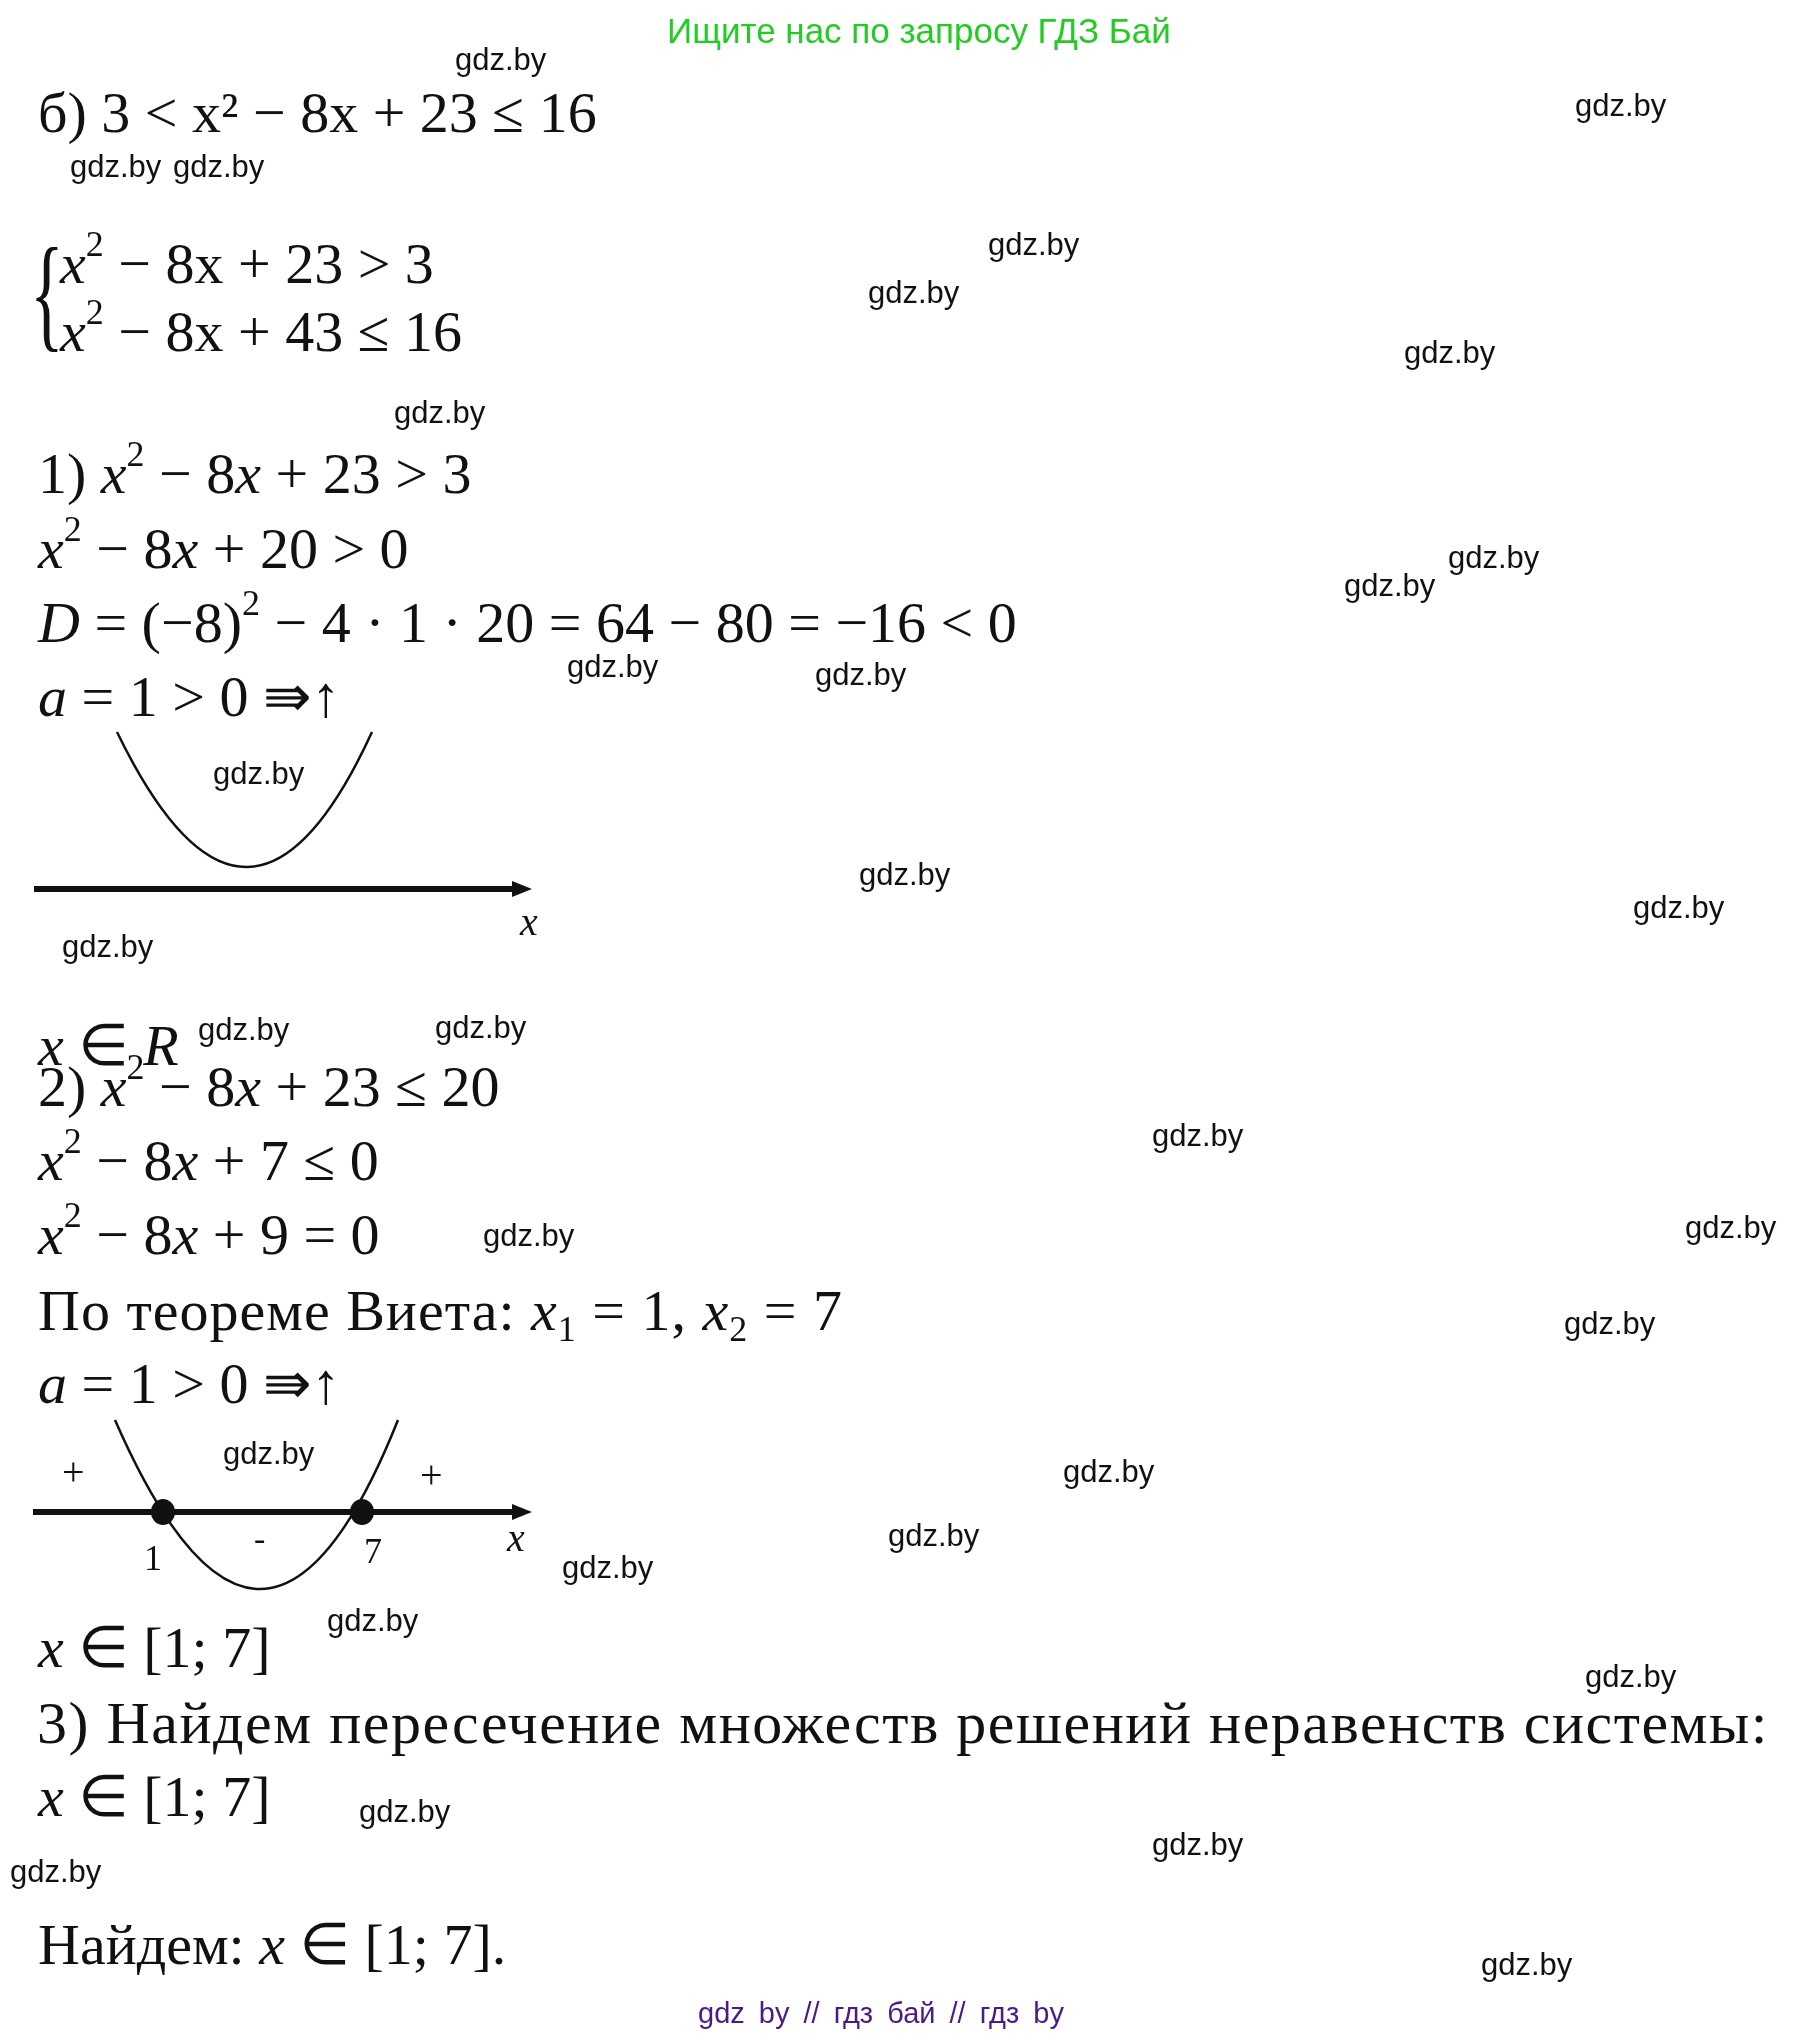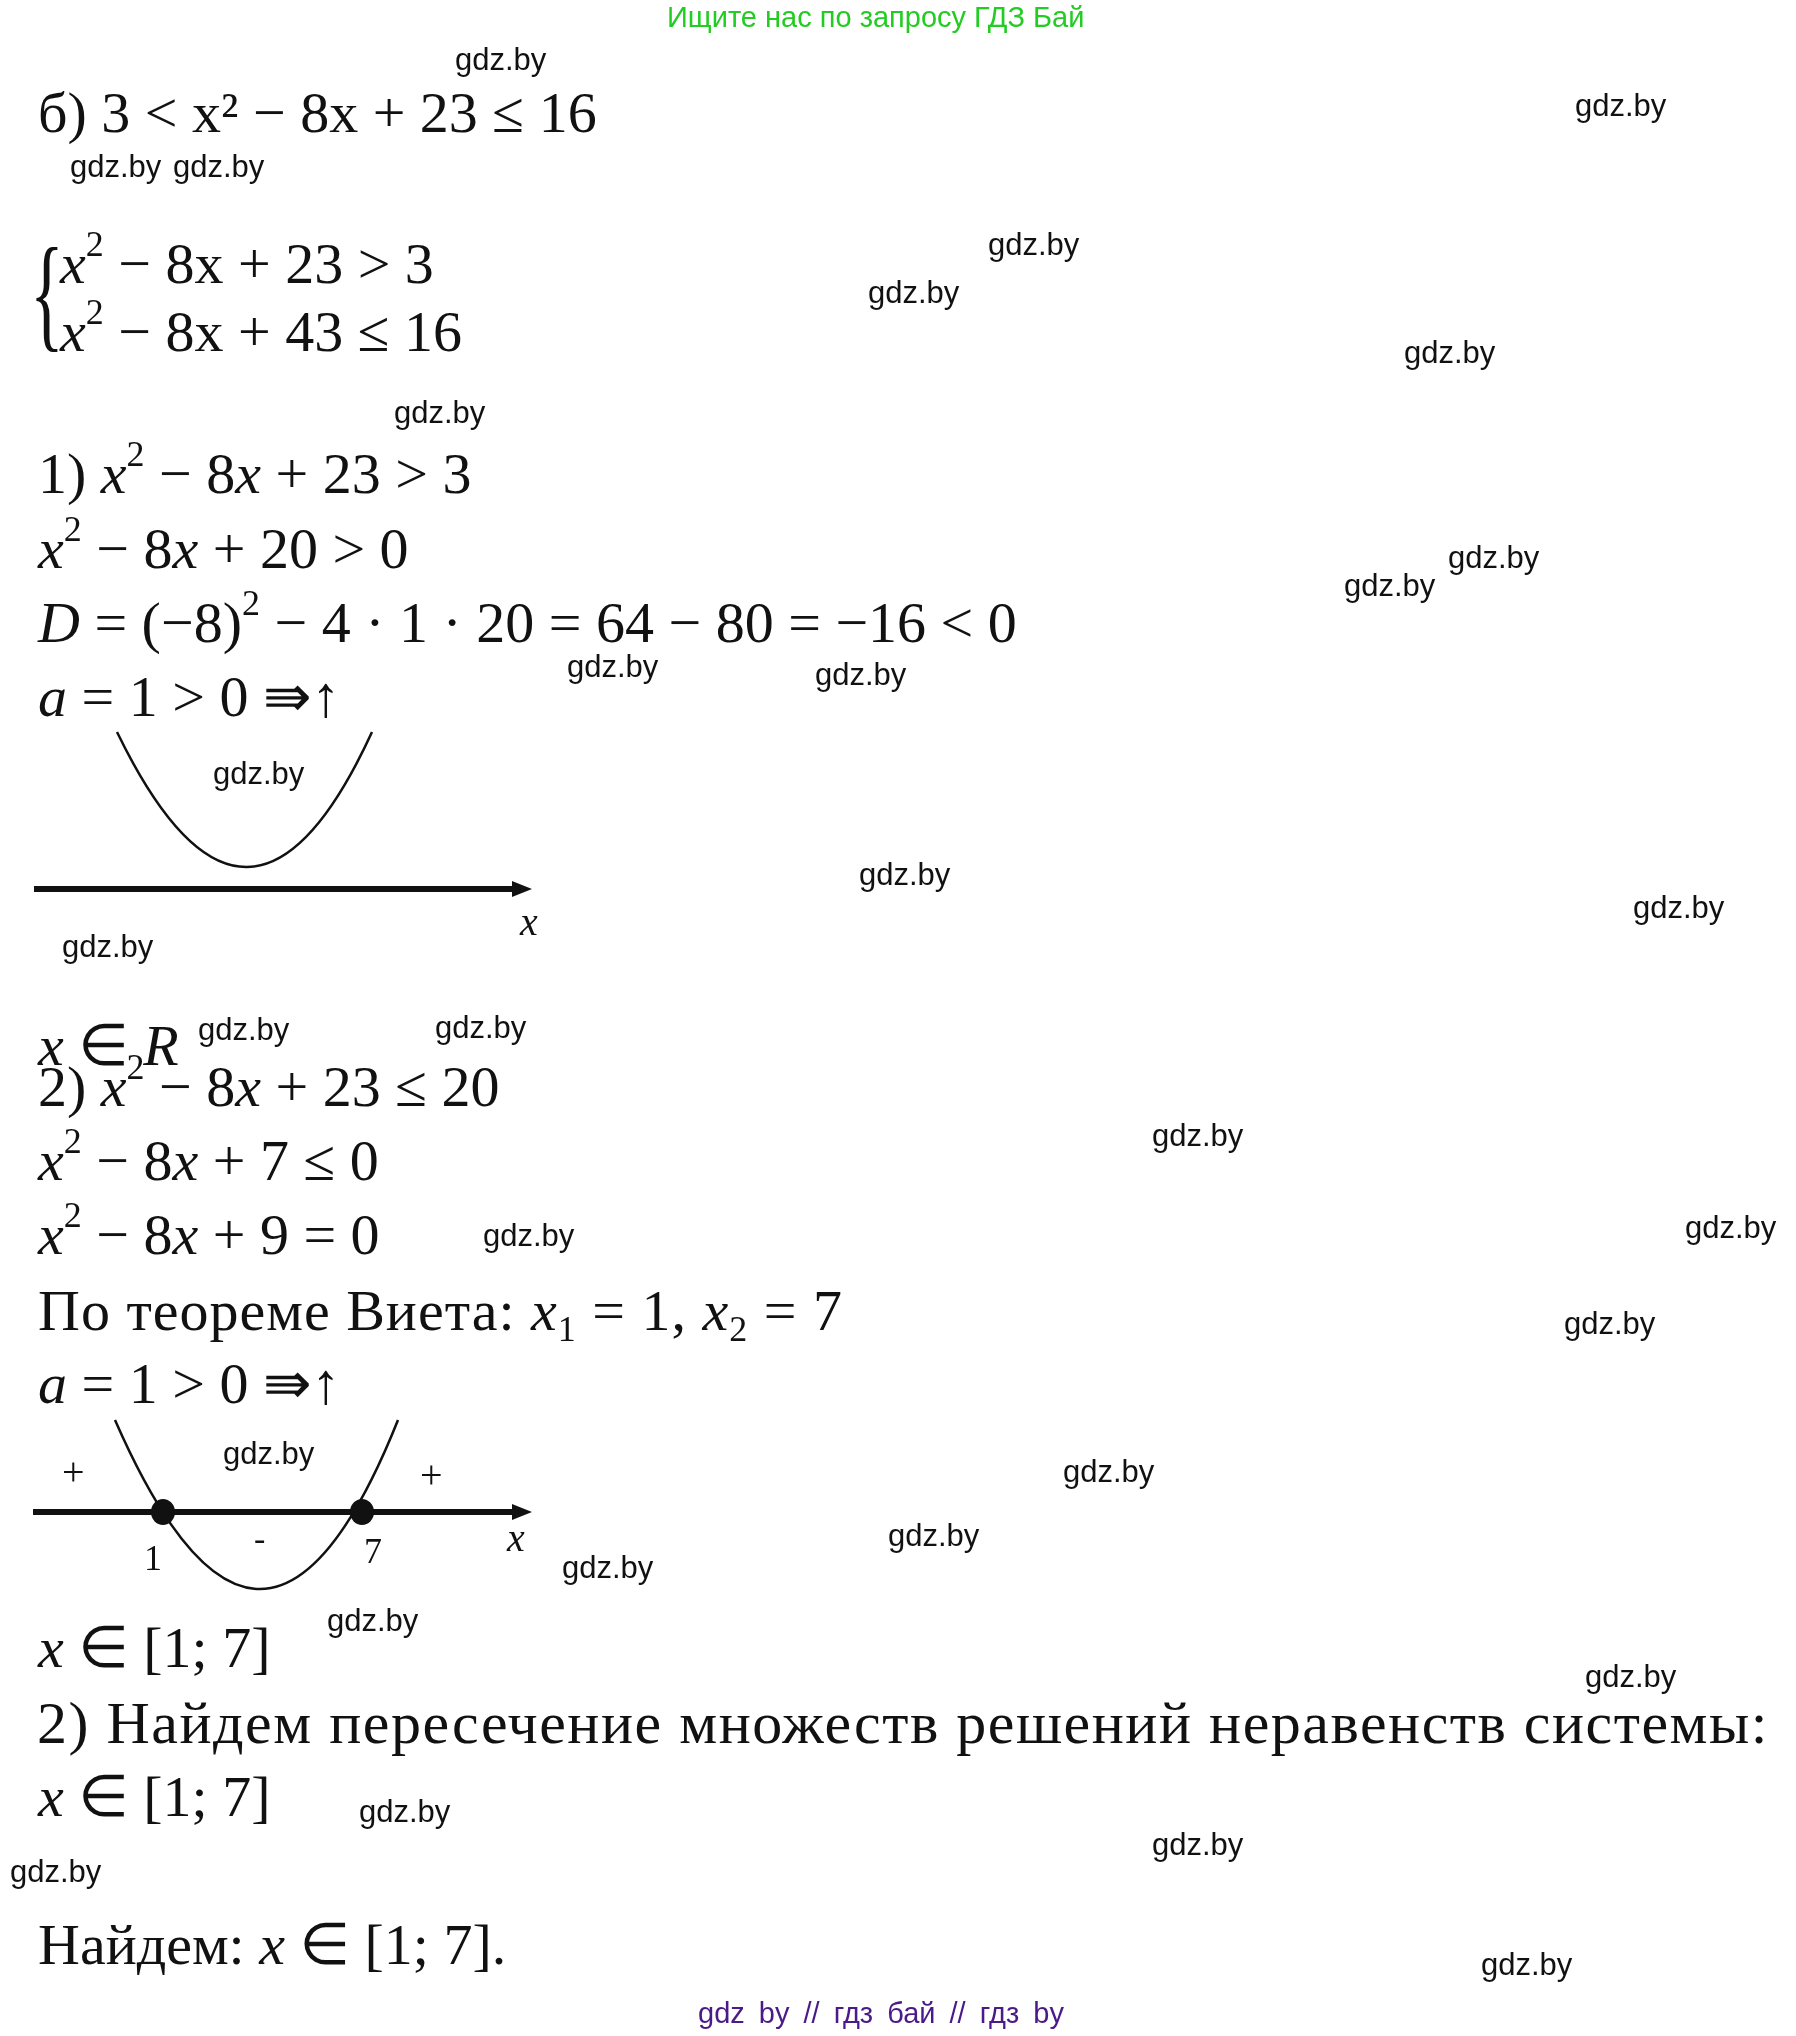--- a/index.html
+++ b/index.html
@@ -1,18 +1,18 @@
 <!DOCTYPE html>
 <html><head>
 <meta charset="utf-8">
 <style>
   html, body { margin:0; padding:0; background:#ffffff; }
   body { width:1796px; height:2036px; position:relative; overflow:hidden; }
   .abs { position:absolute; white-space:nowrap; }
-  .hdr { font-family:"Liberation Sans", sans-serif; font-size:29px; color:#22cc22; line-height:1; }
+  .hdr { font-family:"Liberation Sans", sans-serif; font-size:35px; color:#22cc22; line-height:1;margin-top:10px; }
   .ftr { font-family:"Liberation Sans", sans-serif; font-size:29px; color:#4a1a88; line-height:1; word-spacing:6px; }
   .wm { font-family:"Liberation Sans", sans-serif; font-size:31px; color:#111; line-height:1; }
   .math { font-family:"Liberation Serif", serif; font-size:58px; color:#111; line-height:1; }
   .math i { font-style:italic; }
   .math sup { font-size:0.62em; vertical-align:0.75em; line-height:0; }
   .math sub { font-size:0.62em; vertical-align:-0.3em; line-height:0; }
   .ru { letter-spacing:1px; }
   .lbl { font-family:"Liberation Serif", serif; color:#111; line-height:1; }
   svg { position:absolute; left:0; top:0; }
 </style>
@@ -59,21 +59,21 @@
 
 <div class="abs lbl" style="left:62px;top:1452px;font-size:40px;">+</div>
 <div class="abs lbl" style="left:254px;top:1522px;font-size:34px;">-</div>
 <div class="abs lbl" style="left:420px;top:1455px;font-size:40px;">+</div>
 <div class="abs lbl" style="left:144px;top:1540px;font-size:36px;">1</div>
 <div class="abs lbl" style="left:364px;top:1533px;font-size:36px;">7</div>
 <div class="abs lbl" style="left:507px;top:1518px;font-size:40px;font-style:italic;">x</div>
 
 <div class="abs math" style="left:38px;top:1619px;"><i>x</i><span> ∈ [1; 7]</span></div>
 
-<div class="abs math ru" style="left:37px;top:1693px;font-size:60px;letter-spacing:1.5px;">2) Найдем пересечение множеств решений неравенств системы:</div>
+<div class="abs math ru" style="left:37px;top:1693px;font-size:60px;letter-spacing:1.5px;">3) Найдем пересечение множеств решений неравенств системы:</div>
 <div class="abs math" style="left:38px;top:1768px;"><i>x</i><span> ∈ [1; 7]</span></div>
 
 <div class="abs math" style="left:38px;top:1916px;"><span>Найдем: </span><i>x</i><span> ∈ [1; 7].</span></div>
 
 <div id="wm-layer">
     <div class="abs wm" style="left: 455px; top: 44px;">gdz.by</div>
     <div class="abs wm" style="left: 1575px; top: 90px;">gdz.by</div>
     <div class="abs wm" style="left: 70px; top: 151px;">gdz.by</div>
     <div class="abs wm" style="left: 173px; top: 151px;">gdz.by</div>
     <div class="abs wm" style="left: 988px; top: 229px;">gdz.by</div>

